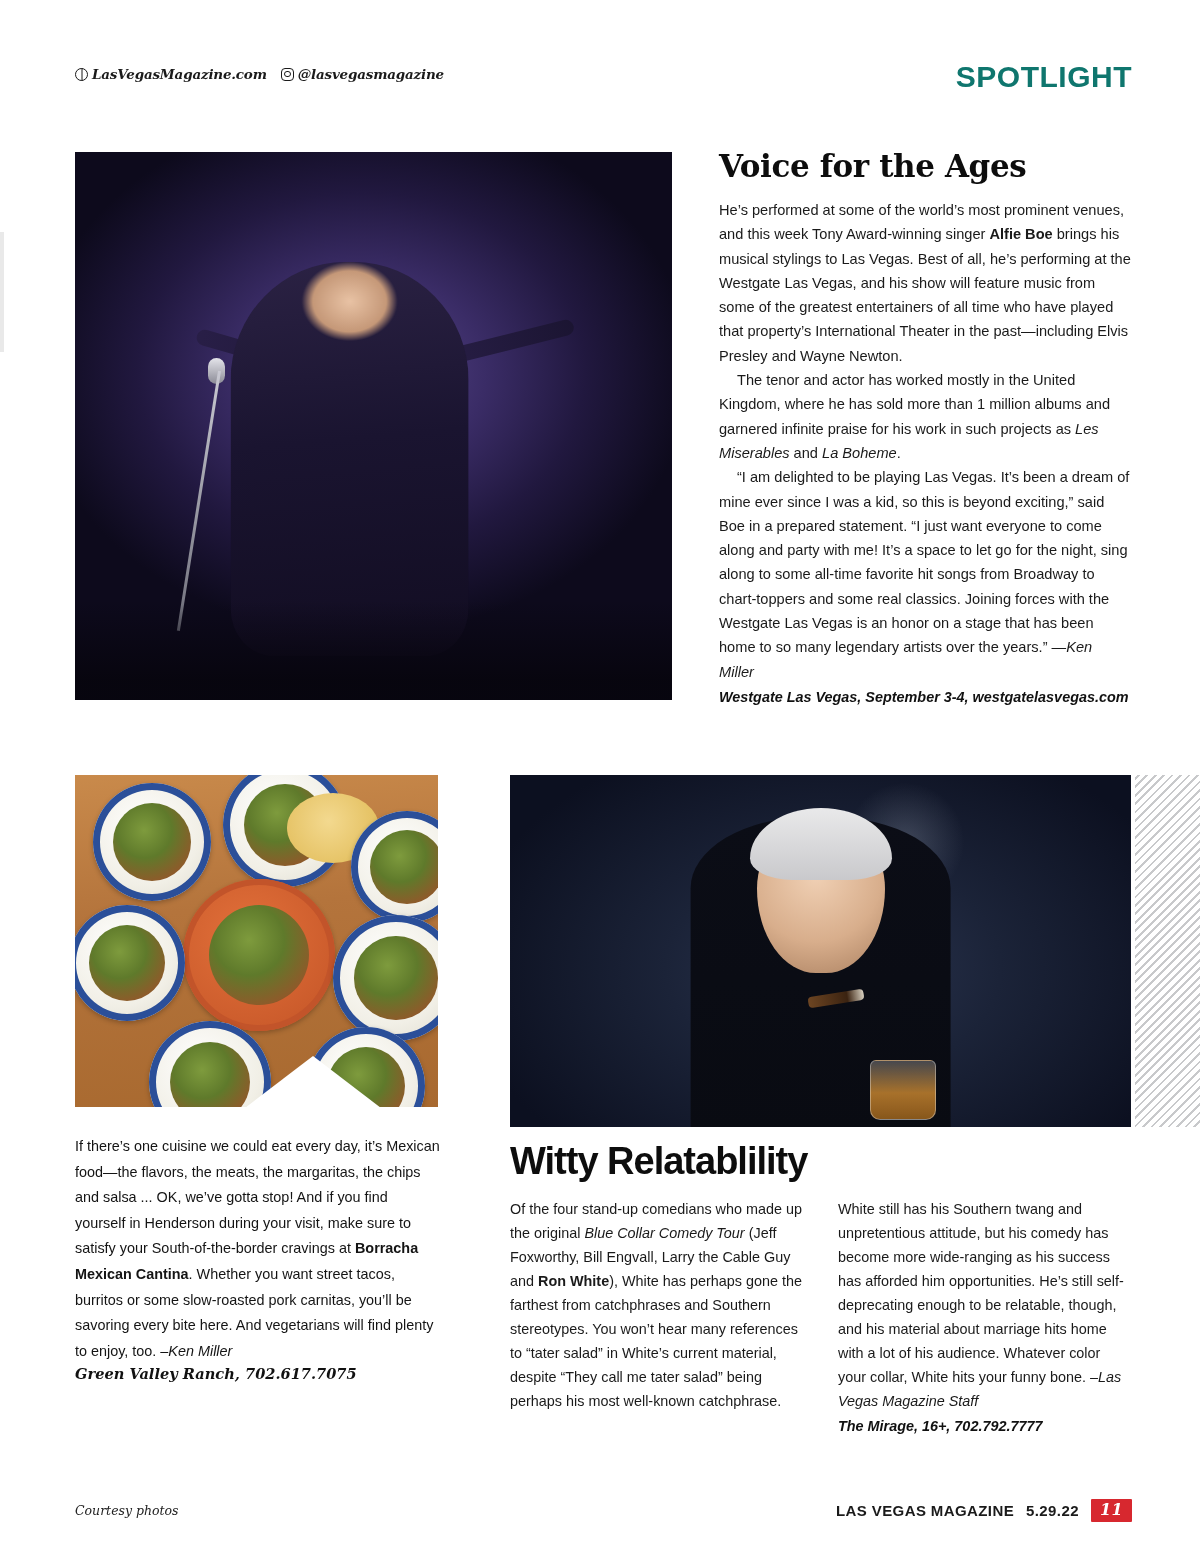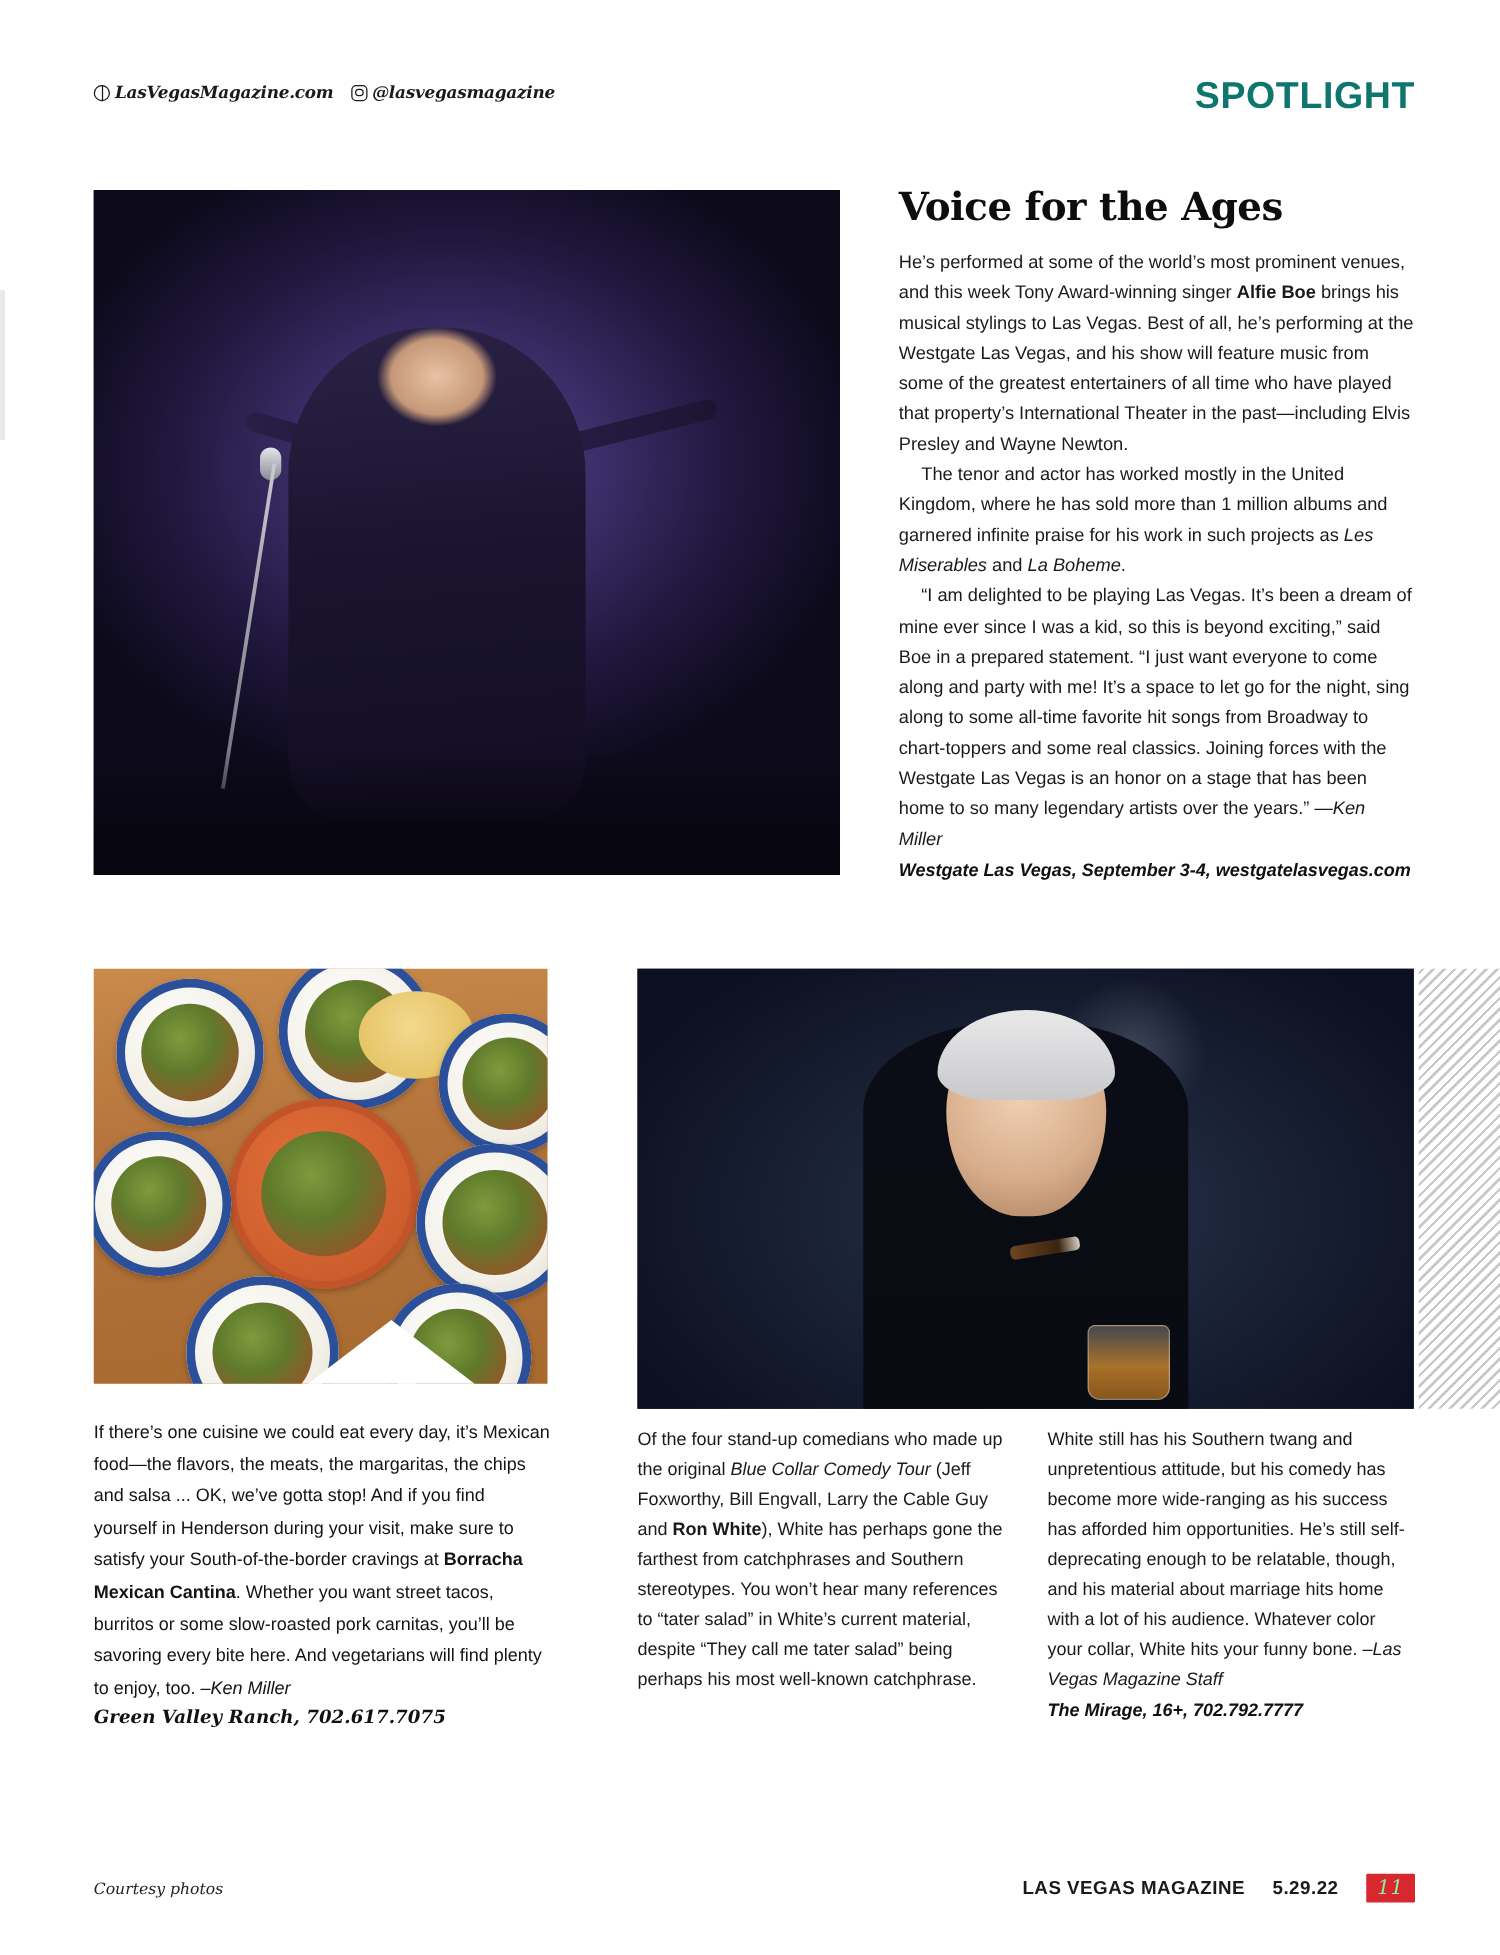--- a/index.html
+++ b/index.html
@@ -410,33 +410,33 @@
     font-style: italic;
     font-size: 12.5px;
     color: #222;
   }
   .footer-right {
     position: absolute;
     right: 68px;
     bottom: 42px;
     display: flex;
     align-items: center;
-    gap: 22px;
+    gap: 12px;
     font-family: "Liberation Sans", sans-serif;
     font-weight: bold;
     font-size: 15px;
     letter-spacing: 0.4px;
     color: #1a1a1a;
   }
   .pagebox {
     background: #d7282f;
-    color: #86efac;
+    color: #ffffff;
     font-family: "DejaVu Serif", serif;
     font-style: italic;
-    font-weight: normal;
+    font-weight: bold;
     font-size: 16px;
     padding: 3px 9px 4px 9px;
     line-height: 1;
     border-radius: 1px;
     text-align: right;
   }
   .edge-mark {
     position: absolute;
     left: 0;
     top: 232px;
@@ -522,20 +522,21 @@
   </div>
 
   <div class="hatch"></div>
 
   <div class="col-bl">
     <p class="body-serif"><span>If there’s one cuisine we could eat every day, it’s Mexican food—the flavors, the meats, the margaritas, the chips and salsa ... OK, we’ve gotta stop! And if you find yourself in Henderson during your visit, make sure to satisfy your South-of-the-border cravings at </span><strong>Borracha Mexican Cantina</strong><span>. Whether you want street tacos, burritos or some slow-roasted pork carnitas, you’ll be savoring every bite here. And vegetarians will find plenty to enjoy, too. </span><em class="byline">–Ken Miller</em></p>
     <div class="credit-serif">Green Valley Ranch, 702.617.7075</div>
   </div>
 
   <div class="col-bm">
+    <h2 class="headline-witty">Witty Relatablility</h2>
     <div class="two-col">
       <div class="c">
         <p class="body"><span>Of the four stand-up comedians who made up the original </span><em>Blue Collar Comedy Tour</em><span> (Jeff Foxworthy, Bill Engvall, Larry the Cable Guy and </span><strong>Ron White</strong><span>), White has perhaps gone the farthest from catchphrases and Southern stereotypes. You won’t hear many references to “tater salad” in White’s current material, despite “They call me tater salad” being perhaps his most well-known catchphrase.</span></p>
       </div>
       <div class="c">
         <p class="body"><span>White still has his Southern twang and unpretentious attitude, but his comedy has become more wide-ranging as his success has afforded him opportunities. He’s still self-deprecating enough to be relatable, though, and his material about marriage hits home with a lot of his audience. Whatever color your collar, White hits your funny bone. </span><em class="byline">–Las Vegas Magazine Staff</em></p>
         <div class="credit-line">The Mirage, 16+, 702.792.7777</div>
       </div>
     </div>
   </div>

